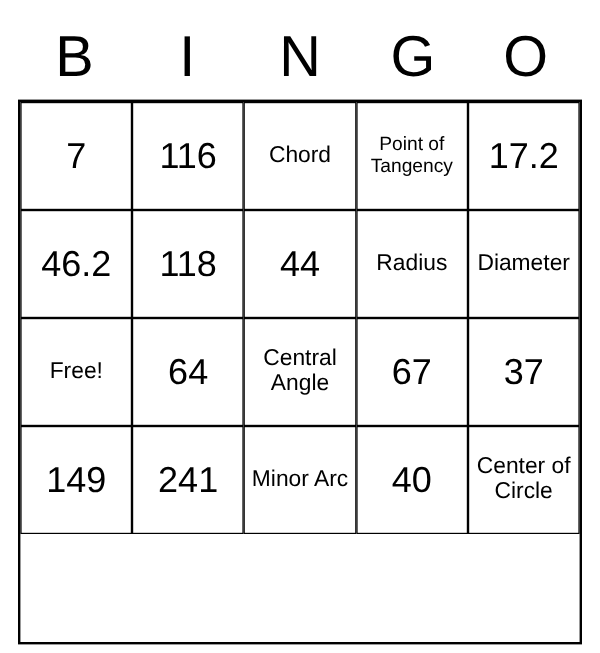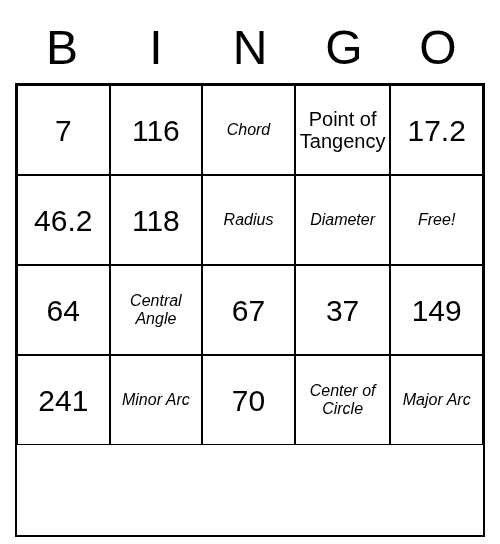--- a/index.html
+++ b/index.html
@@ -34,49 +34,49 @@
       border: 1px solid #000;
       display: flex;
       align-items: center;
       justify-content: center;
       text-align: center;
       font-size: 30px;
       color: #000;
       padding: 4px;
       line-height: 1.1;
     }
-    .cell.small { font-size: 16px; font-style: italic; }
-    .cell.xsmall { font-size: 20px; }
+    .cell.small { font-size: 19px; }
+    .cell.xsmall { font-size: 16px; }
   </style>
 </head>
 <body>
 
 <div class="card">
   <div class="header-row">
     <div class="header-cell">B</div>
     <div class="header-cell">I</div>
     <div class="header-cell">N</div>
     <div class="header-cell">G</div>
     <div class="header-cell">O</div>
   </div>
   <div class="grid">
       <div class="cell">7</div>
       <div class="cell">116</div>
       <div class="cell small">Chord</div>
       <div class="cell xsmall">Point of Tangency</div>
       <div class="cell">17.2</div>
       <div class="cell">46.2</div>
       <div class="cell">118</div>
+      <div class="cell">44</div>
       <div class="cell small">Radius</div>
       <div class="cell small">Diameter</div>
       <div class="cell small">Free!</div>
       <div class="cell">64</div>
       <div class="cell small">Central Angle</div>
       <div class="cell">67</div>
       <div class="cell">37</div>
       <div class="cell">149</div>
       <div class="cell">241</div>
       <div class="cell small">Minor Arc</div>
-      <div class="cell">70</div>
+      <div class="cell">40</div>
       <div class="cell small">Center of Circle</div>
-      <div class="cell small">Major Arc</div>
     </div>
 </div>
 
 </body></html>

